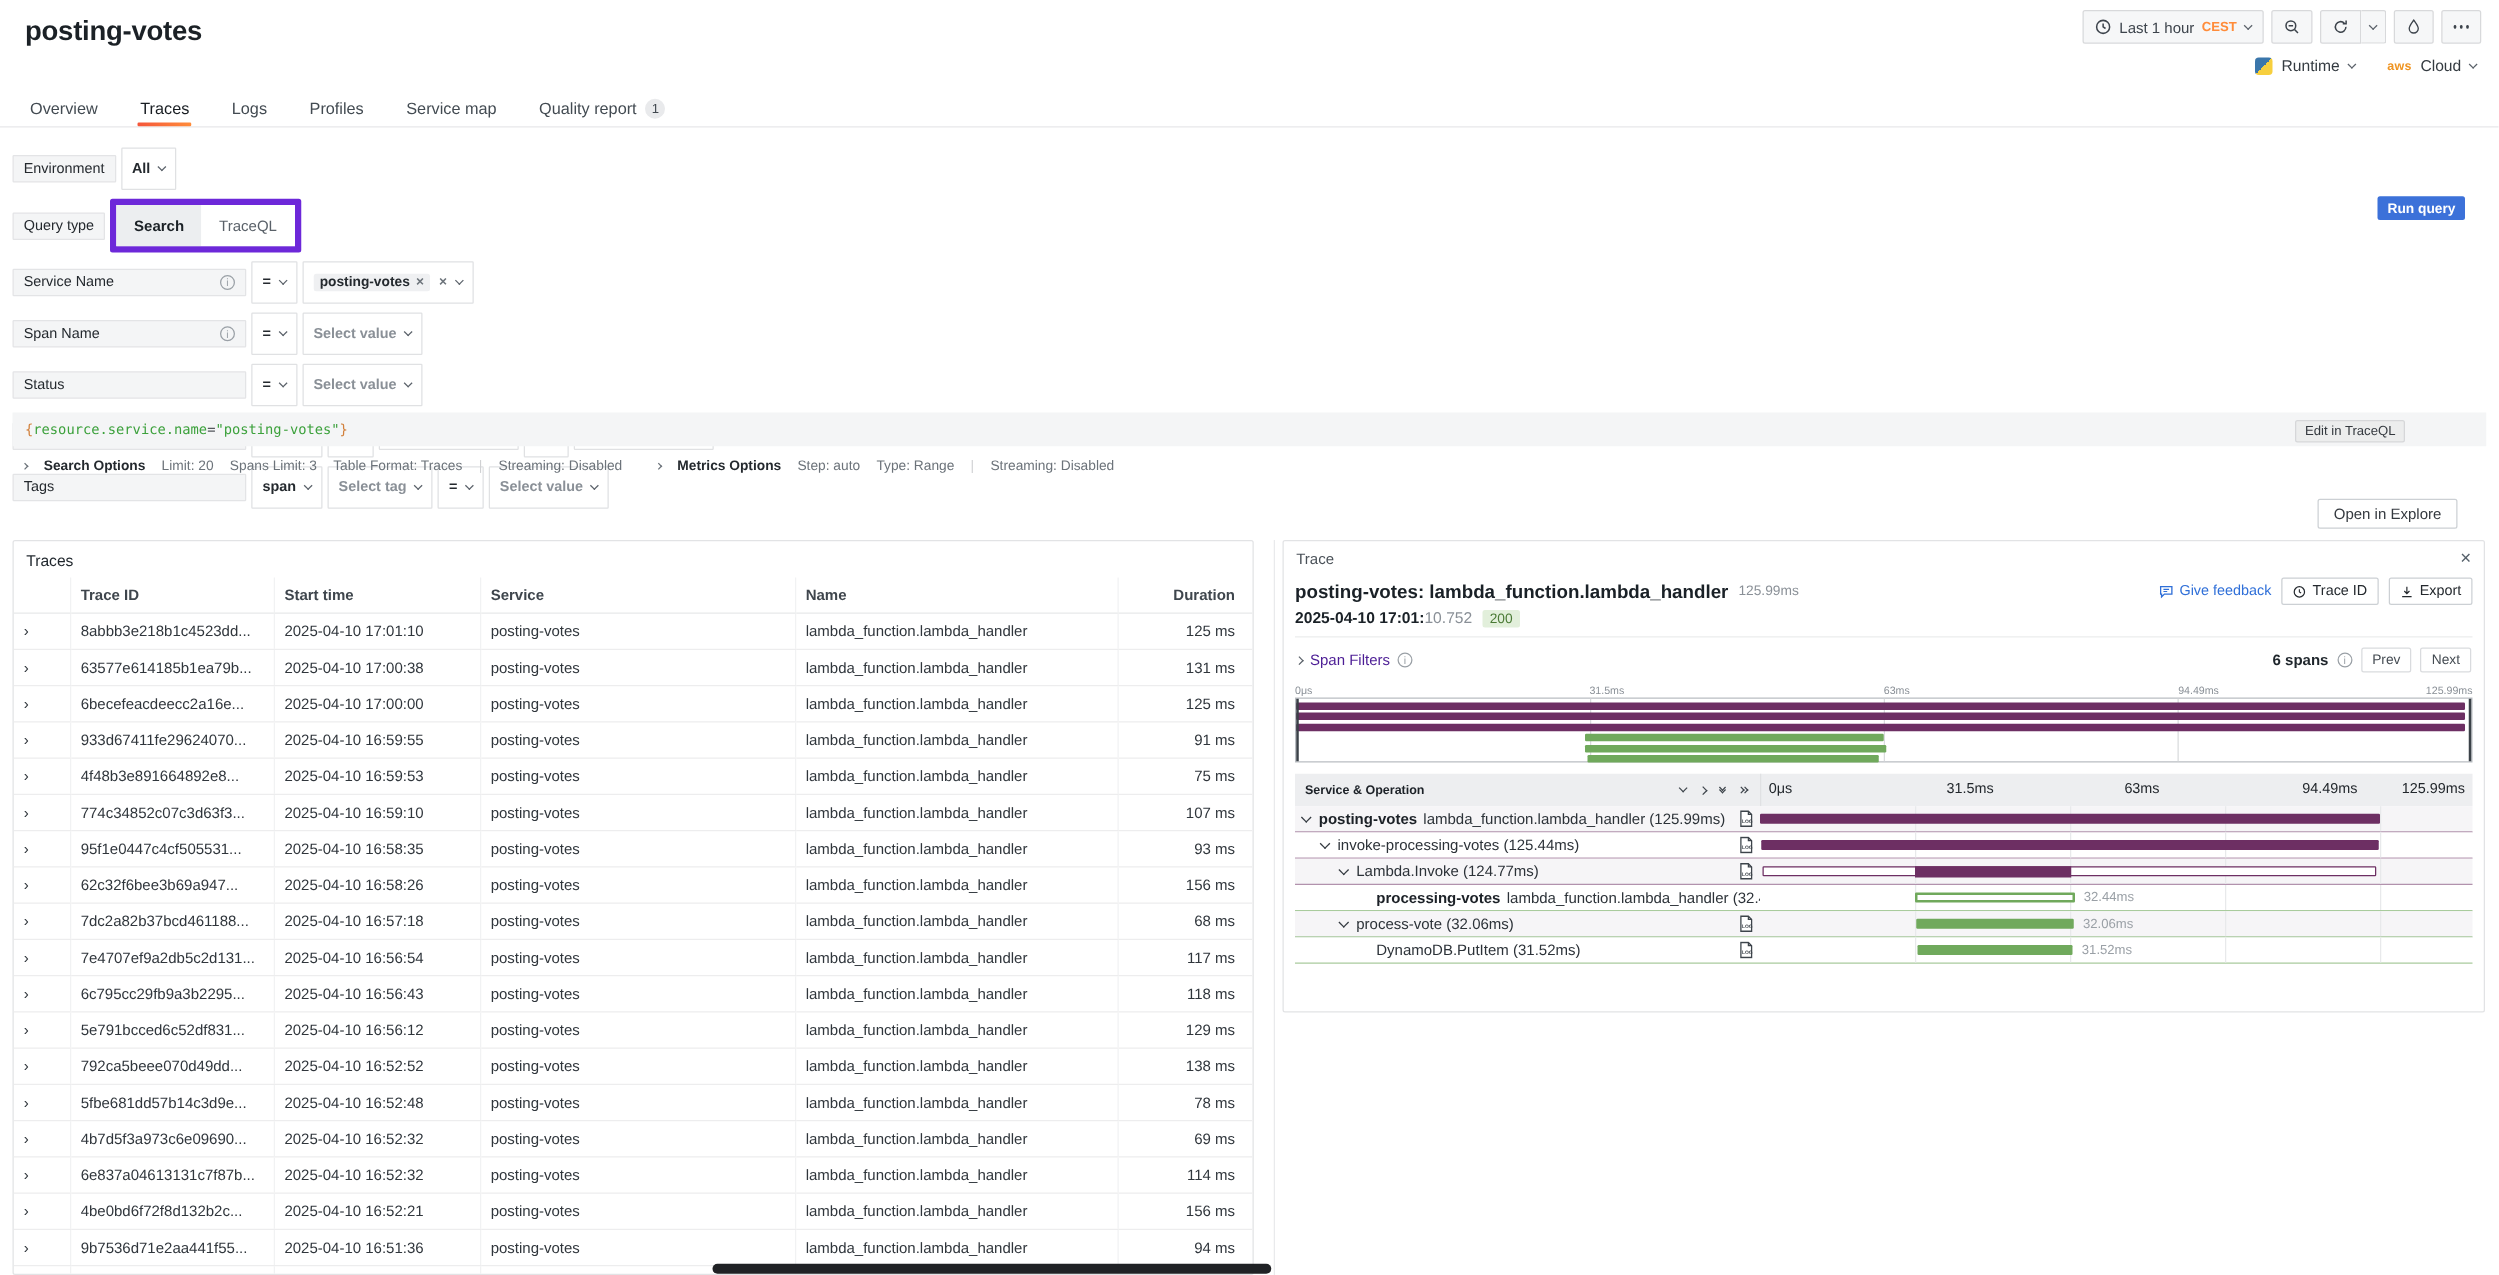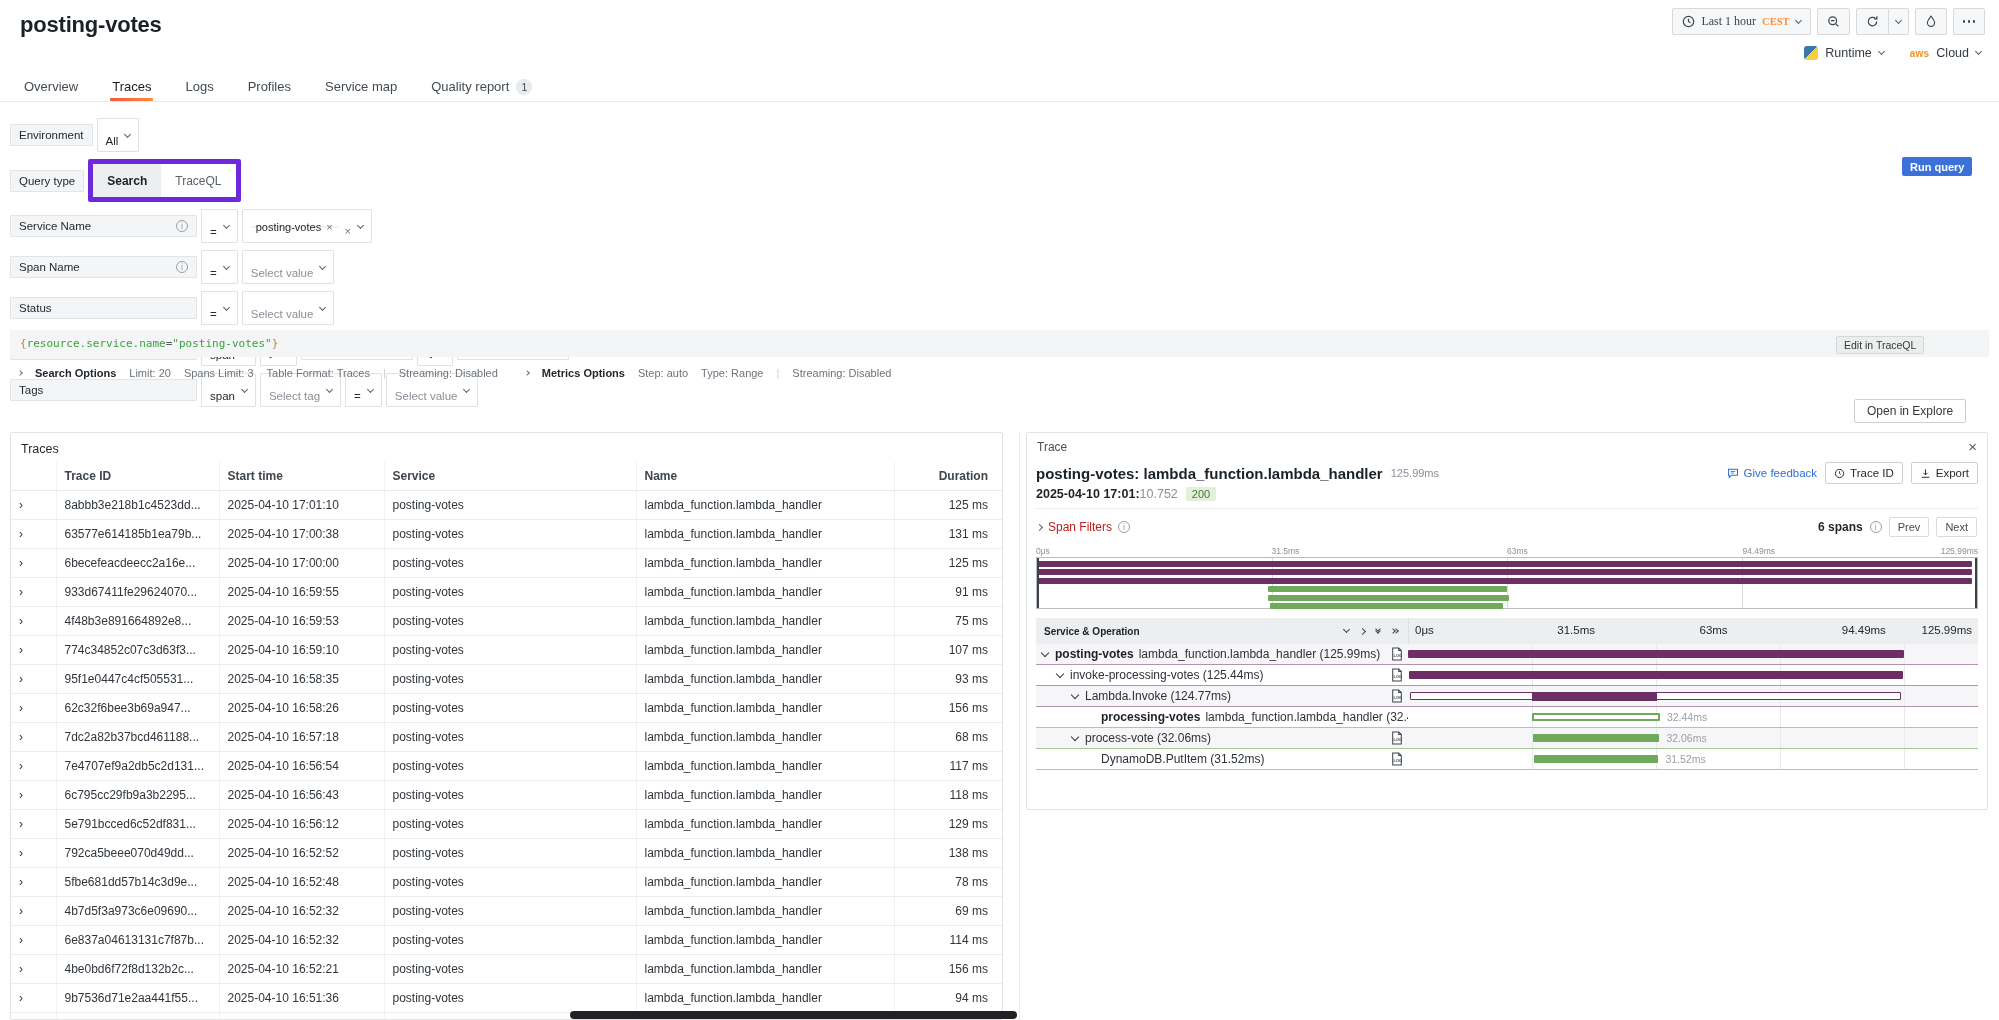--- a/index.html
+++ b/index.html
@@ -2,21 +2,21 @@
 <html><head>
 <meta charset="utf-8">
 <style>
   * { margin:0; padding:0; box-sizing:border-box; }
   html,body { width:1999px; height:1020px; background:#fff; overflow:hidden;
     font-family:"Liberation Sans", sans-serif; color:#24292e; }
   .page { position:relative; width:1999px; height:1020px; }
 
   
   .page-title { position:absolute; top:12px; left:20px; font-size:22px; font-weight:700; color:#1b2126; letter-spacing:-.2px; }
-  .toolbar { position:absolute; top:8px; right:14px; display:flex; gap:6px; align-items:center;font-family:Liberation Serif, serif; }
+  .toolbar { position:absolute; top:8px; right:14px; display:flex; gap:6px; align-items:center; }
   .tb-btn { height:27px; display:flex; align-items:center; gap:6px; padding:0 9px;
     background:#f6f7f8; border:1px solid #d8d9db; border-radius:2px; font-size:12px; color:#3d444c; cursor:pointer; }
   .tb-group { display:flex; }
   .tb-group .tb-btn:first-child { border-radius:2px 0 0 2px; }
   .tb-group .tb-btn:last-child { border-radius:0 2px 2px 0; border-left:none; padding:0 7px; }
   .tz { color:#ff8c3a; font-weight:700; font-size:10.5px; }
   .chev { width:5px; height:5px; border-right:1.5px solid #5a6169; border-bottom:1.5px solid #5a6169;
     transform:rotate(45deg); display:inline-block; margin-top:-3px; }
   .chev.r { transform:rotate(-45deg); margin-top:0; }
   .dots { display:flex; gap:2.5px; }
@@ -36,22 +36,22 @@
     display:flex; align-items:center; justify-content:center; padding:0 4px; }
 
   
   .filters { position:absolute; top:118px; left:10px; }
   .f-row { display:flex; gap:4px; align-items:center; margin-bottom:7px; }
   .f-label { background:#f4f5f6; border:1px solid #e3e4e6; height:22px; font-size:11.5px; color:#24292e;
     display:flex; align-items:center; padding:0 8px; border-radius:1px; }
   .f-label.wide { width:187px; justify-content:space-between; }
   .info { width:12px; height:12px; border-radius:50%; border:1px solid #9aa0a6; color:#9aa0a6; font-size:8.5px;
     display:inline-flex; align-items:center; justify-content:center; font-style:normal; }
-  .sel { background:#fff; border:1px solid #e0e1e3; height:22px; display:flex; gap:7px;
-    padding:16px 8px; font-size:11.5px; color:#24292e; border-radius:1px; cursor:pointer; }
+  .sel { background:#fff; border:1px solid #e0e1e3; height:22px; display:flex; align-items:center; gap:7px;
+    padding:16px 8px; font-size:11.5px; color:#24292e; border-radius:1px; cursor:pointer;font-weight:bold; }
   .sel .ph { color:#8a9097; }
   .chip { background:#eff0f2; border-radius:2px; padding:1px 5px; font-size:11px; display:flex; gap:5px; align-items:center; }
   .xg { color:#6d747b; font-size:11px; line-height:1; cursor:pointer; }
   .f-input { border:1px solid #e0e1e3; height:22px; width:112px; font-size:11px; padding:0 7px; border-radius:1px;
     font-family:"Liberation Sans",sans-serif; color:#24292e; }
   .f-input::placeholder { color:#9aa0a6; }
   .seg-wrap { display:flex; border:5px solid #6d28d9; height:43px; border-radius:2px; overflow:hidden; }
   .seg { font-size:12px; padding:0 14px; display:flex; align-items:center; color:#5a6169; cursor:pointer; background:#fff; }
   .seg.active { background:#eceef0; color:#1b2126; font-weight:700; }
   .run-query { position:absolute; top:157px; left:1902px; height:19px; background:#3c71d9; color:#fff; border:none;
@@ -95,21 +95,21 @@
   .tp-dur { font-size:11px; color:#8a9097; margin-left:8px; }
   .tp-actions { margin-left:auto; display:flex; gap:8px; align-items:center; }
   .feedback { color:#2f6fd8; font-size:11.5px; display:flex; gap:5px; align-items:center; cursor:pointer; }
   .tp-btn { height:22px; border:1px solid #ccd0d4; border-radius:2px; background:#fff; font-size:11.5px; color:#24292e;
     display:flex; gap:5px; align-items:center; padding:0 8px; cursor:pointer; font-family:"Liberation Sans",sans-serif; }
   .tp-time { margin-top:3px; padding-bottom:7px; border-bottom:1px solid #eceded; font-size:12.5px; }
   .tp-time .bold { font-weight:700; color:#1a2127; } .tp-time .frac { color:#8a9097; }
   .badge-200 { display:inline-block; margin-left:8px; background:#e2efdb; color:#4a7a35; font-size:11px;
     padding:1px 6px; border-radius:2px; }
   .sf-row { display:flex; align-items:center; padding:8px 1px 7px 1px; font-size:12px; }
-  .sf-row .lbl { font-weight:500; color:#b91c1c; margin:0 6px; }
+  .sf-row .lbl { font-weight:500; color:#4c1d95; margin:0 6px; }
   .sf-right { margin-left:auto; display:flex; align-items:center; gap:7px; }
   .spans-count { font-weight:700; color:#1f262c; }
   .mini-btn { height:20px; border:1px solid #d9dbde; border-radius:2px; background:#fff; font-size:11px; color:#454c53;
     padding:0 8px; cursor:pointer; font-family:"Liberation Sans",sans-serif; }
   
   .minimap { position:relative; margin-top:2px; }
   .mm-ticks { position:relative; height:11px; font-size:8.5px; color:#8a9097; }
   .mm-ticks span { position:absolute; top:0; }
   .mm-box { position:relative; height:52px; border:1px solid #b9bdc2; padding:3px 0; }
   .mm-grid { position:absolute; top:0; bottom:0; width:1px; background:#d9dbdd; }

